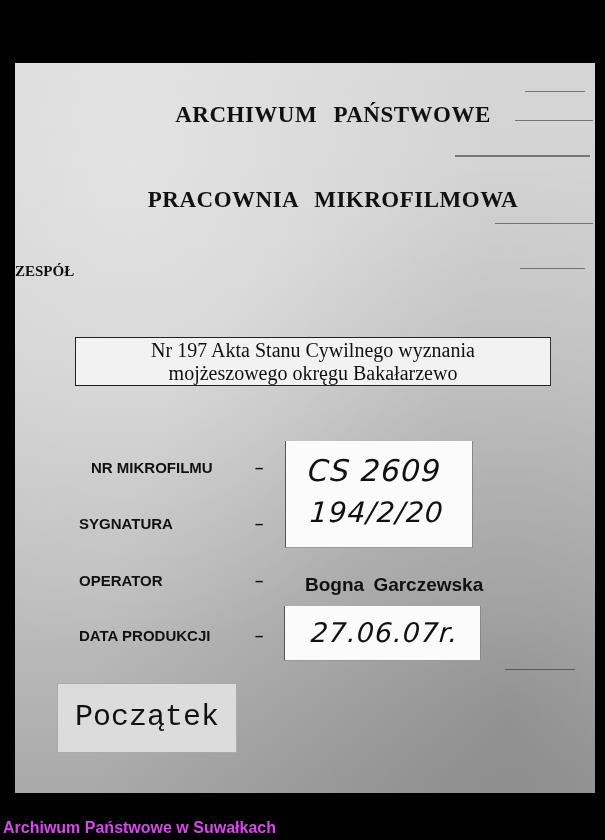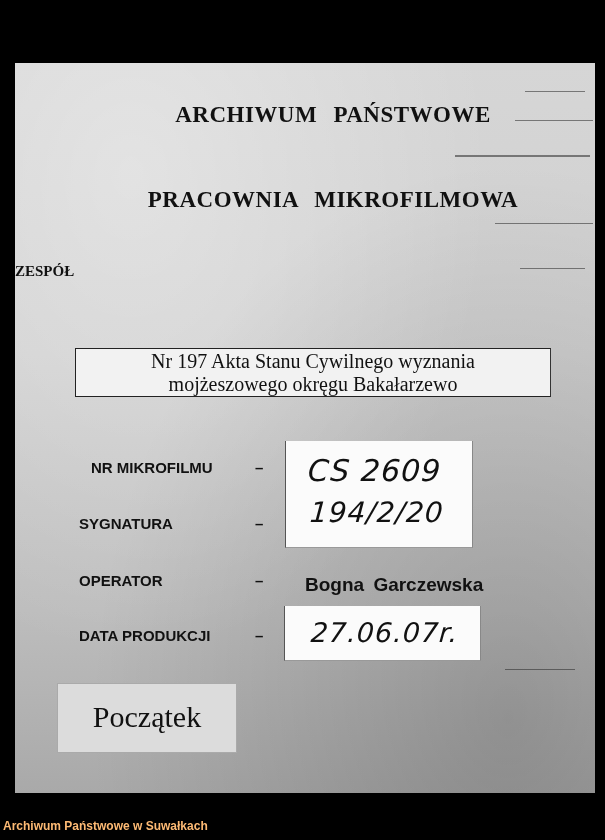--- a/index.html
+++ b/index.html
@@ -66,21 +66,20 @@
       border-left: 1px solid #222;
       border-right: 1px solid #333;
       border-bottom: 1px solid #222;
       text-align: center;
       font-family: "Liberation Serif", serif;
       font-size: 20px;
       line-height: 23px;
       color: #111;
       box-sizing: border-box;
       padding-top: 1px;
-      margin-top: 11px;
     }
     .label {
       position: absolute;
       left: 64px;
       font-family: "Liberation Sans", sans-serif;
       font-weight: bold;
       font-size: 15px;
       color: #111;
     }
     .dash {
@@ -121,33 +120,33 @@
     .start-box {
       position: absolute;
       left: 42px;
       top: 620px;
       width: 180px;
       height: 70px;
       background: #dcdcdc;
       border: 1px solid #aaa;
       box-sizing: border-box;
       text-align: center;
-      font-family: Liberation Serif, serif;
+      font-family: Liberation Mono, monospace;
       font-size: 30px;
       line-height: 66px;
       color: #111;
     }
     .caption {
       position: absolute;
       left: 3px;
       top: 819px;
       font-family: "Liberation Sans", sans-serif;
       font-weight: bold;
-      font-size: 12px;
-      color: #fdba74;
+      font-size: 16px;
+      color: #d946ef;
     }
   </style>
 </head>
 <body>
 
 <div class="paper">
 
   <div class="scratch" style="left:510px;top:28px;width:60px;"></div>
   <div class="scratch" style="left:500px;top:57px;width:78px;"></div>
   <div class="scratch" style="left:440px;top:92px;width:135px;height:2px;"></div>

